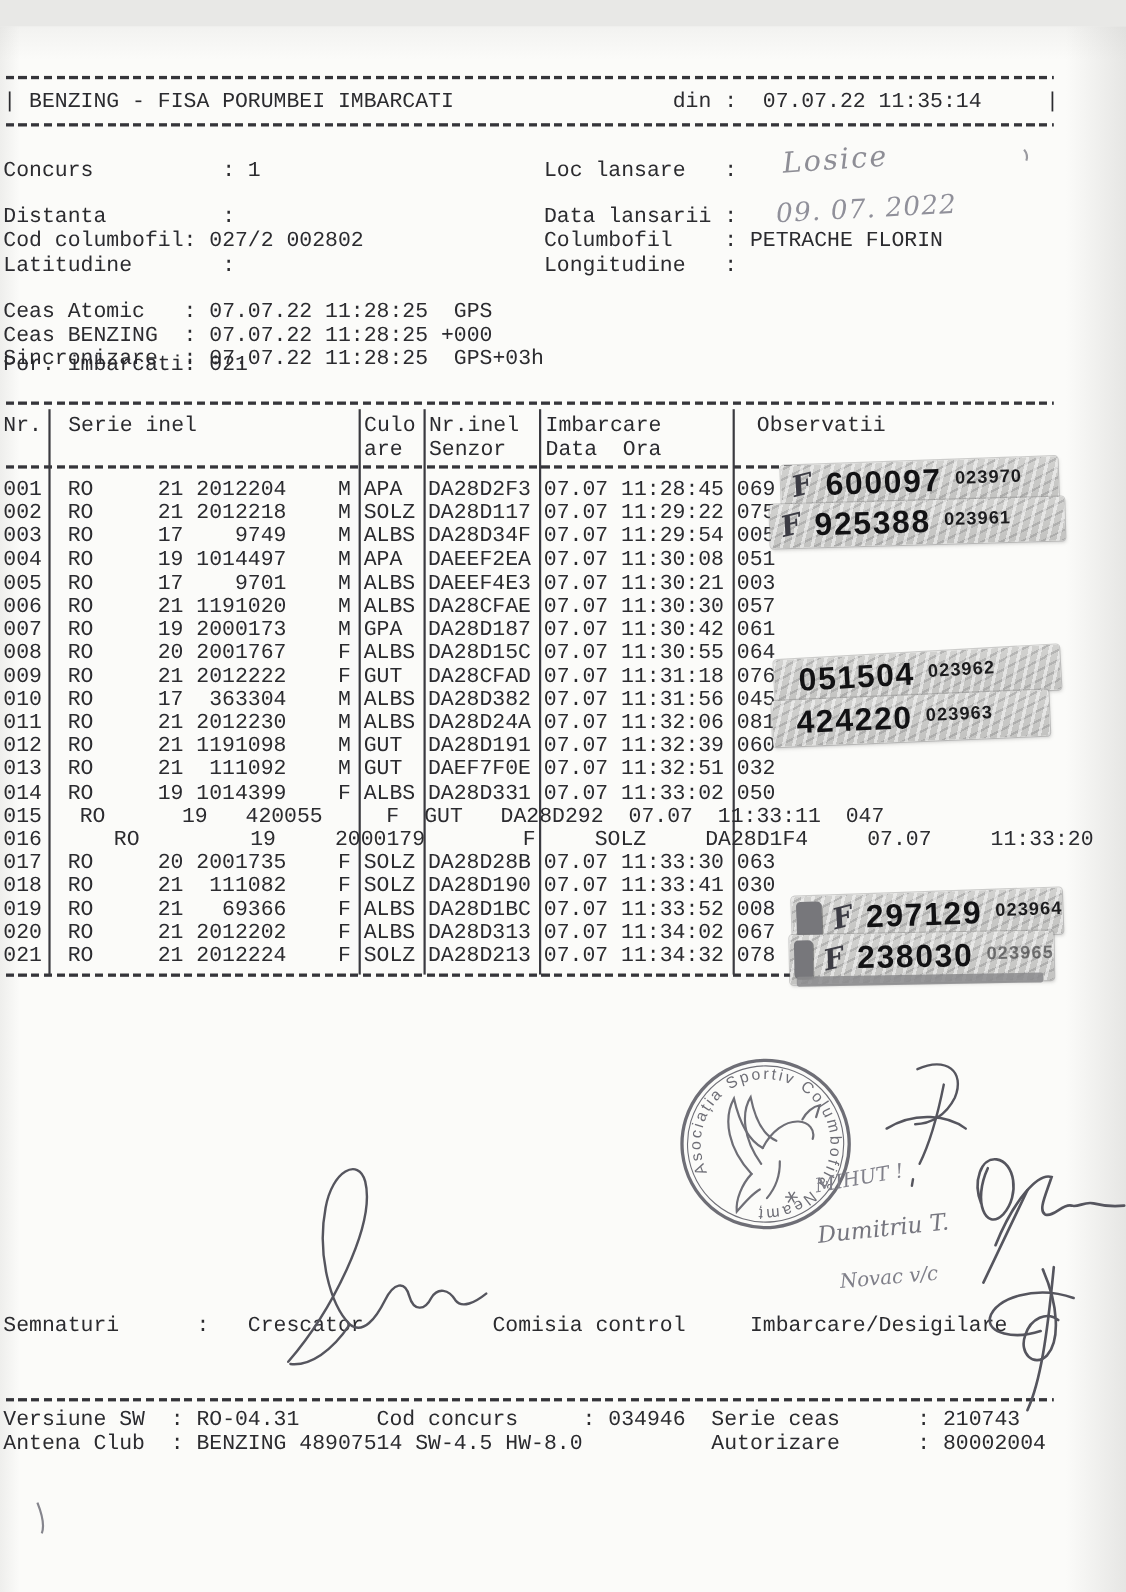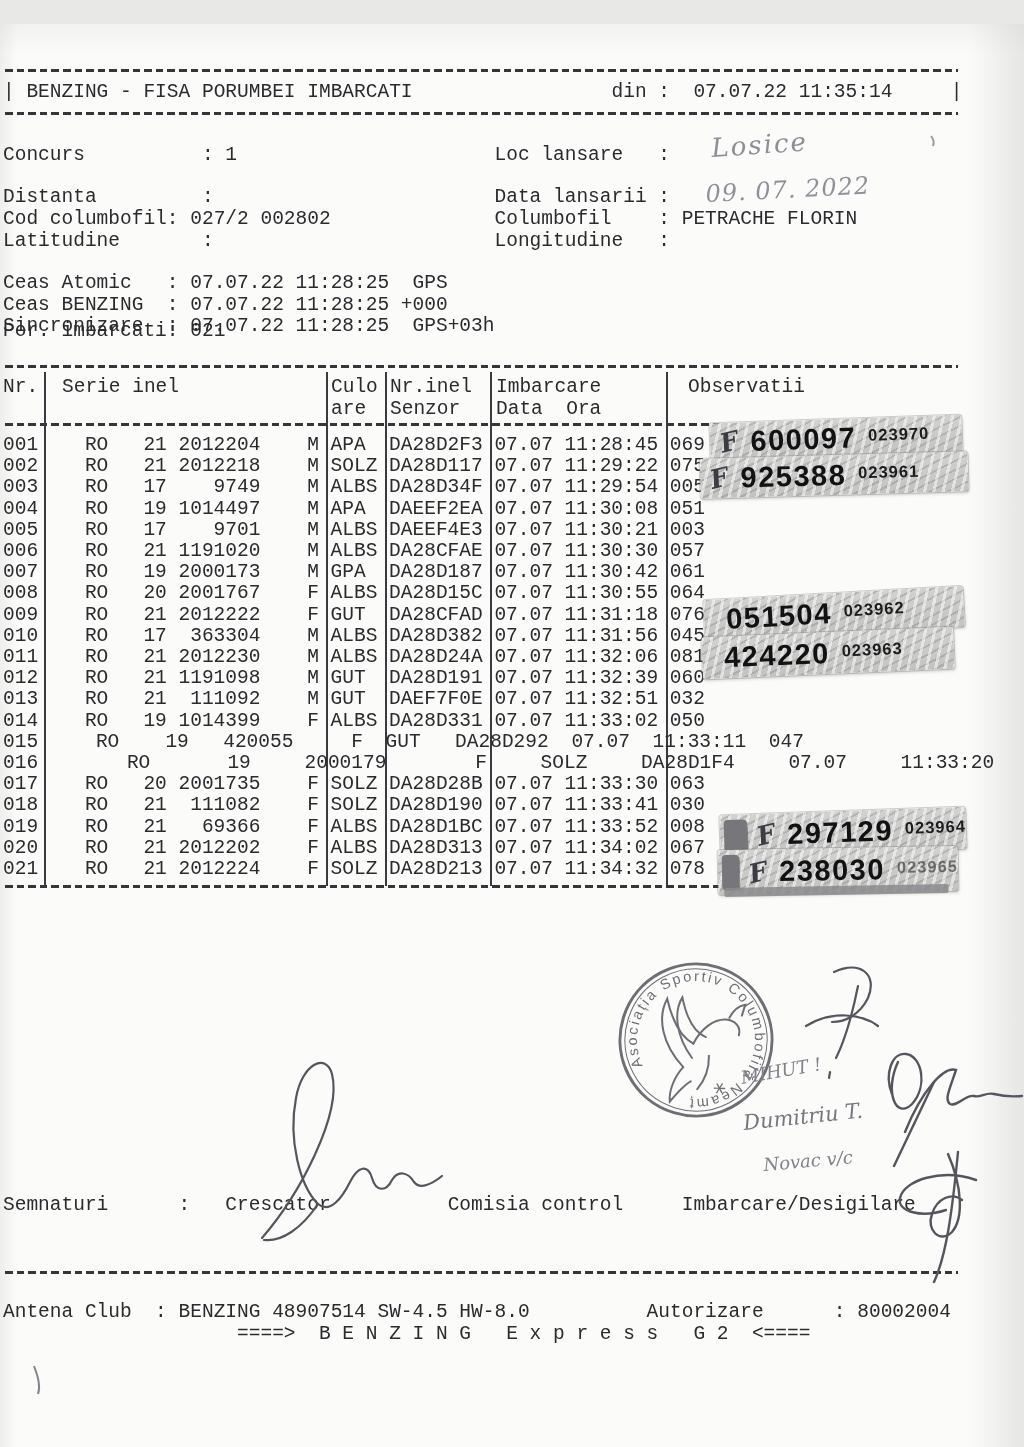--- a/index.html
+++ b/index.html
@@ -17,21 +17,21 @@
     font-family:inherit;font-size:inherit;line-height:22px;color:#2b2b2f;}
   .dash{position:absolute;left:5px;width:953px;height:3px;
     background:repeating-linear-gradient(90deg,#35353a 0 7.5px,transparent 7.5px 11.6px);}
   
   .tablewrap{position:absolute;left:0;top:0;width:1024px;height:1447px;}
   .vline{position:absolute;width:1.6px;background:#3a3a40;top:348px;height:514px;}
   .hcell{position:absolute;white-space:pre;}
   .trow{position:absolute;left:3px;display:flex;white-space:pre;line-height:21px;}
   .c{display:inline-block;white-space:pre;}
   .c-nr{width:3ch;}
-  .c-country{width:6ch;text-align:right;}
+  .c-country{width:6ch;text-align:center;}
   .c-year{width:5ch;text-align:right;}
   .c-ring{width:8ch;text-align:right;}
   .c-sex{width:5ch;text-align:right;}
   .c-color{width:4ch;margin-left:1ch;}
   .c-sensor{width:8ch;margin-left:1ch;}
   .c-date{width:5ch;margin-left:1ch;}
   .c-time{width:8ch;margin-left:1ch;}
   .c-obs{width:3ch;margin-left:1ch;}
   
   .sticker{position:absolute;display:flex;align-items:center;border-radius:3px;
@@ -381,22 +381,22 @@
     </div>
       <div class="sticker fade s6" style="left: 718px; top: 824px; width: 240px; height: 45px; transform: rotate(-1deg);">
       <span class="blob"></span>
       <span class="fmark">F</span>
       <span class="num">238030</span>
       <span class="ser">023965</span>
     </div>
     </div>
 
   <pre class="line" style="top:1170px">Semnaturi      :   Crescator          Comisia control     Imbarcare/Desigilare</pre>
+  <pre class="line" style="top:1255px">Versiune SW  : RO-04.31      Cod concurs     : 034946  Serie ceas      : 210743</pre>
   <pre class="line" style="top:1277px">Antena Club  : BENZING 48907514 SW-4.5 HW-8.0          Autorizare      : 80002004</pre>
-  <pre class="line" style="top:1299px">                    ====&gt;  B E N Z I N G   E x p r e s s   G 2  &lt;====</pre>
 
   <svg class="ink" width="1024" height="1447" viewBox="0 0 1024 1447">
 
     <text x="712" y="133" font-family="DejaVu Serif, serif" font-style="italic" font-size="26" fill="#8e8e96" transform="rotate(-4 712 133)" letter-spacing="2">Losice</text>
     <text x="706" y="178" font-family="DejaVu Serif, serif" font-style="italic" font-size="24" fill="#90909a" transform="rotate(-3 706 178)" letter-spacing="1">09. 07. 2022</text>
     <path d="M931,112 q4,5 2,10" stroke="#9a9aa0" stroke-width="2" fill="none"></path>
 
     <g transform="rotate(-28 696 1016)" opacity="0.88">
       <circle cx="696" cy="1016" r="76" fill="none" stroke="#5b5b64" stroke-width="3"></circle>
       <circle cx="696" cy="1016" r="71" fill="none" stroke="#5b5b64" stroke-width="1"></circle>

